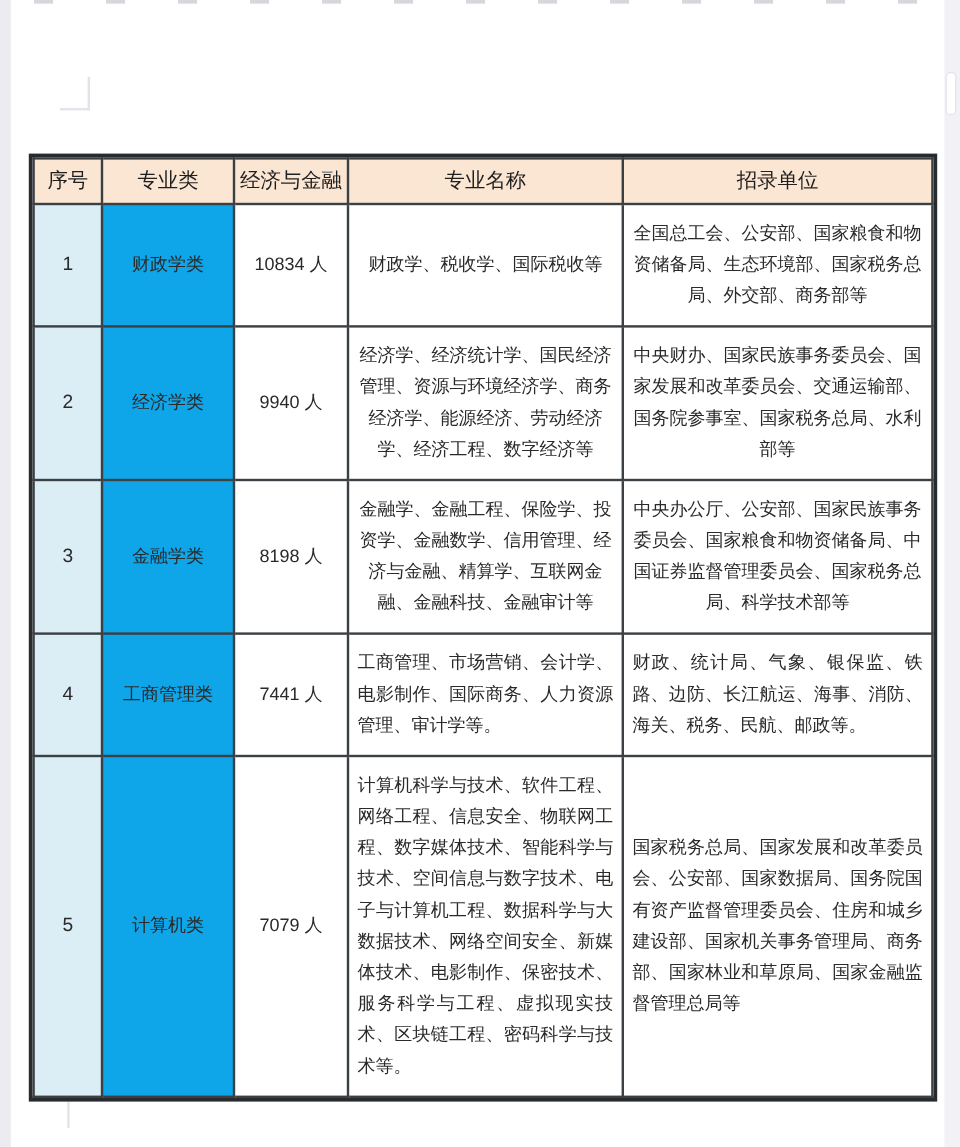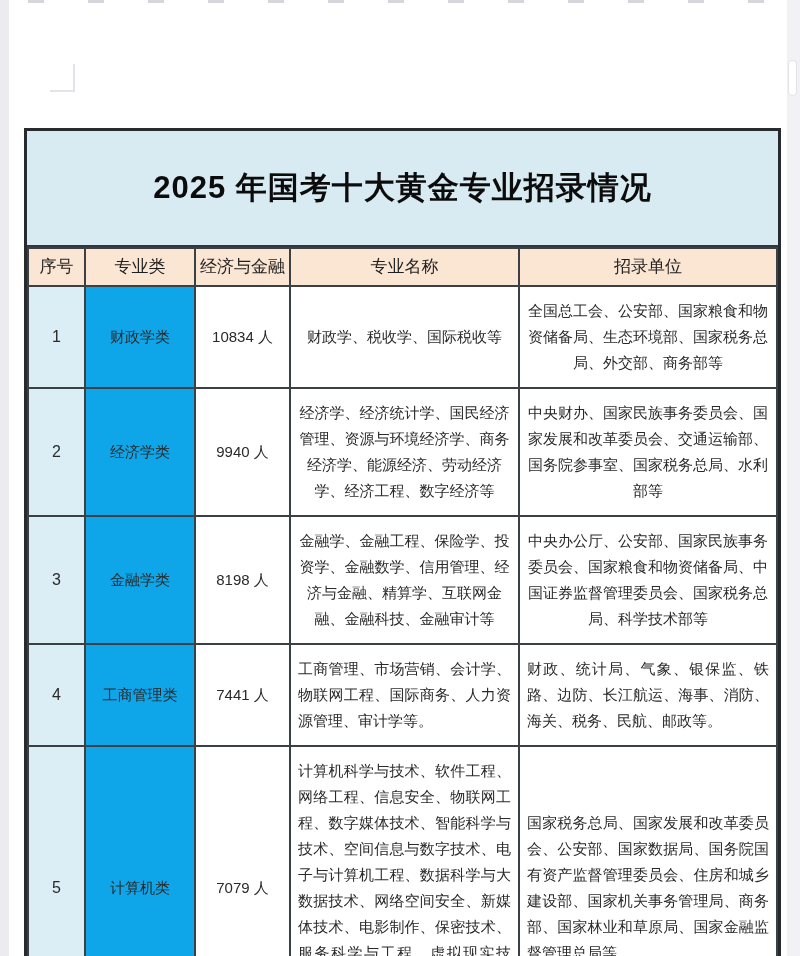--- a/index.html
+++ b/index.html
@@ -69,21 +69,20 @@
 
 <div class="top-dashes"></div>
 <div class="side-strip left"></div>
 <div class="side-strip right">
   <div class="scroll-thumb"></div>
 </div>
 <div class="corner-mark tl"></div>
 <div class="corner-mark bl"></div>
 
 <div class="poster">
-  <div class="poster-title">2025 年国考十大黄金专业招录情况</div>
   <table class="recruit">
     <colgroup>
       <col style="width:57px">
         <col style="width:110px">
         <col style="width:95px">
       <col style="width:229px">
         <col>
     </colgroup>
     <thead>
       <tr>
@@ -113,21 +112,21 @@
         <td class="cell-no">3</td>
         <td class="cell-cat">金融学类</td>
         <td class="cell-count">8198 人</td>
         <td class="cell-majors">金融学、金融工程、保险学、投资学、金融数学、信用管理、经济与金融、精算学、互联网金融、金融科技、金融审计等</td>
         <td class="cell-units">中央办公厅、公安部、国家民族事务委员会、国家粮食和物资储备局、中国证券监督管理委员会、国家税务总局、科学技术部等</td>
       </tr>
       <tr class="align-left">
         <td class="cell-no">4</td>
         <td class="cell-cat">工商管理类</td>
         <td class="cell-count">7441 人</td>
-        <td class="cell-majors">工商管理、市场营销、会计学、物联网工程、国际商务、人力资源管理、审计学等。</td>
+        <td class="cell-majors">工商管理、市场营销、会计学、电影制作、国际商务、人力资源管理、审计学等。</td>
         <td class="cell-units">财政、统计局、气象、银保监、铁路、边防、长江航运、海事、消防、海关、税务、民航、邮政等。</td>
       </tr>
       <tr class="align-left">
         <td class="cell-no">5</td>
         <td class="cell-cat">计算机类</td>
         <td class="cell-count">7079 人</td>
         <td class="cell-majors">计算机科学与技术、软件工程、网络工程、信息安全、物联网工程、数字媒体技术、智能科学与技术、空间信息与数字技术、电子与计算机工程、数据科学与大数据技术、网络空间安全、新媒体技术、电影制作、保密技术、服务科学与工程、虚拟现实技术、区块链工程、密码科学与技术等。</td>
         <td class="cell-units">国家税务总局、国家发展和改革委员会、公安部、国家数据局、国务院国有资产监督管理委员会、住房和城乡建设部、国家机关事务管理局、商务部、国家林业和草原局、国家金融监督管理总局等</td>
       </tr>
     </tbody>

